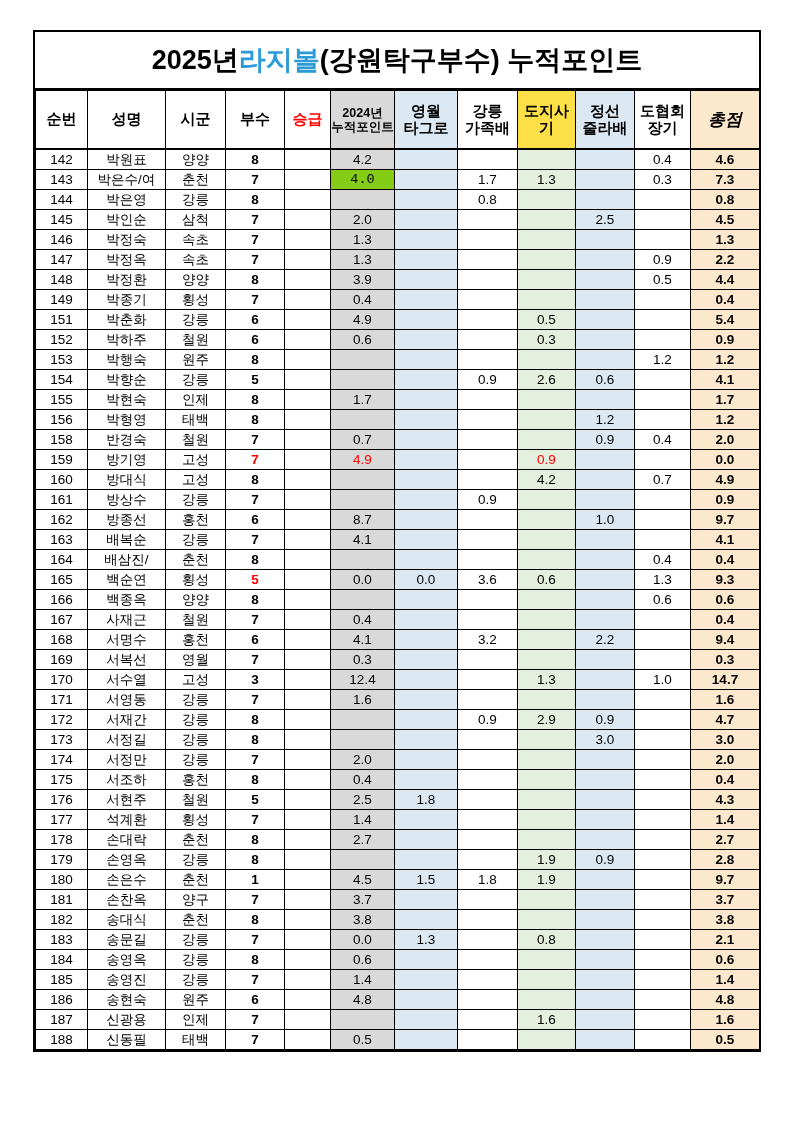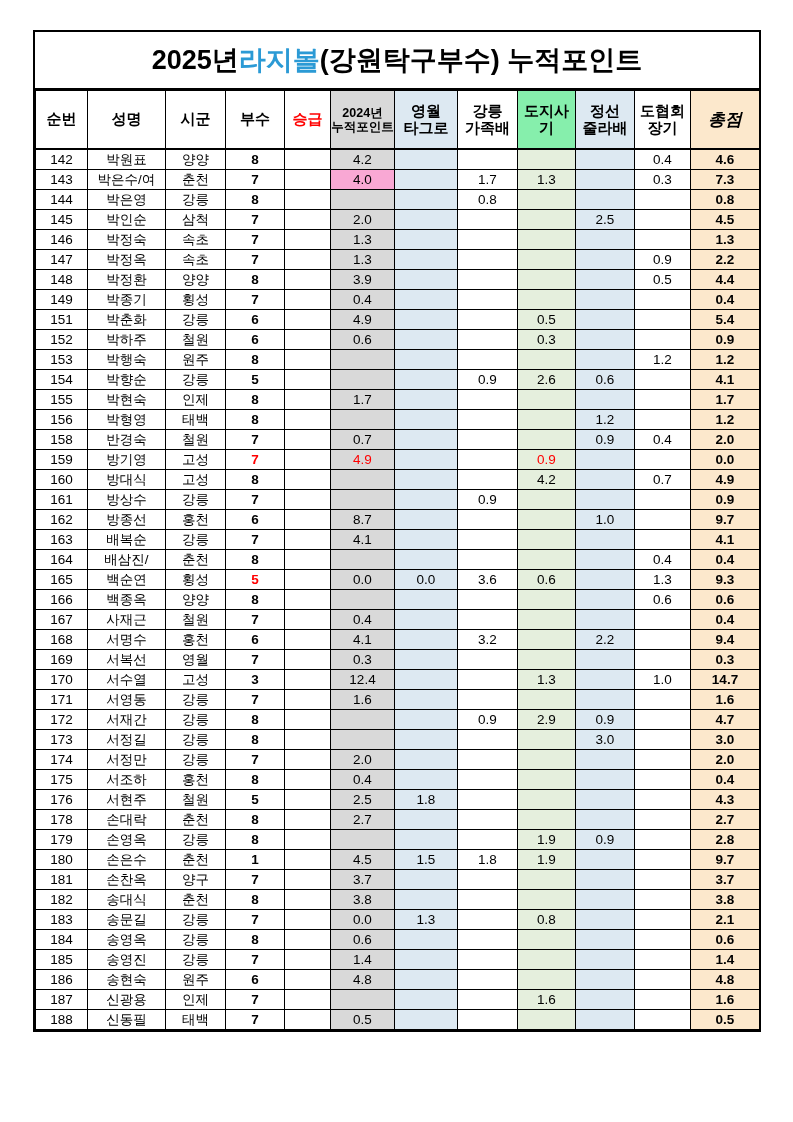--- a/index.html
+++ b/index.html
@@ -70,21 +70,21 @@
             <th><div class="hdr-inner" style="white-space: pre-line;">성명</div></th>
             <th><div class="hdr-inner" style="white-space: pre-line;">시군</div></th>
             <th><div class="hdr-inner" style="white-space: pre-line;">부수</div></th>
             <th style="color: rgb(255, 0, 0);"><div class="hdr-inner" style="white-space: pre-line;">승급</div></th>
             <th style="background: rgb(217, 217, 217); font-size: 12.5px;"><div class="hdr-inner" style="white-space: pre-line;">2024년
 누적포인트</div></th>
             <th style="background: rgb(221, 233, 242);"><div class="hdr-inner" style="white-space: pre-line;">영월
 타그로</div></th>
             <th><div class="hdr-inner" style="white-space: pre-line;">강릉
 가족배</div></th>
-            <th style="background: #86efac;"><div class="hdr-inner" style="white-space: pre-line;">도지사기</div></th>
+            <th style="background: #fde047;"><div class="hdr-inner" style="white-space: pre-line;">도지사기</div></th>
             <th style="background: rgb(221, 233, 242);"><div class="hdr-inner" style="white-space: pre-line;">정선
 줄라배</div></th>
             <th><div class="hdr-inner" style="white-space: pre-line;">도협회
 장기</div></th>
             <th style="background: rgb(252, 232, 204); font-size: 17px;"><div class="hdr-inner" style="white-space: pre-line; font-style: italic;">총점</div></th>
           </tr>
         </thead>
       <tbody>
           <tr>
             <td>142</td>
@@ -99,21 +99,21 @@
             <td style="background: rgb(221, 233, 242);"></td>
             <td>0.4</td>
             <td class="c-bold" style="background: rgb(252, 232, 204);">4.6</td>
           </tr>
           <tr>
             <td>143</td>
             <td class="c-name">박은수/여</td>
             <td class="c-city">춘천</td>
             <td class="c-bold">7</td>
             <td></td>
-            <td style="background: #f9a8d4;">4.0</td>
+            <td style="background: #84cc16; font-family: Liberation Mono, monospace;">4.0</td>
             <td style="background: rgb(221, 233, 242);"></td>
             <td>1.7</td>
             <td style="background: rgb(229, 239, 221);">1.3</td>
             <td style="background: rgb(221, 233, 242);"></td>
             <td>0.3</td>
             <td class="c-bold" style="background: rgb(252, 232, 204);">7.3</td>
           </tr>
           <tr>
             <td>144</td>
             <td class="c-name">박은영</td>
@@ -540,20 +540,34 @@
             <td class="c-city">철원</td>
             <td class="c-bold">5</td>
             <td></td>
             <td style="background: rgb(217, 217, 217);">2.5</td>
             <td style="background: rgb(221, 233, 242);">1.8</td>
             <td></td>
             <td style="background: rgb(229, 239, 221);"></td>
             <td style="background: rgb(221, 233, 242);"></td>
             <td></td>
             <td class="c-bold" style="background: rgb(252, 232, 204);">4.3</td>
+          </tr>
+          <tr>
+            <td>177</td>
+            <td class="c-name">석계환</td>
+            <td class="c-city">횡성</td>
+            <td class="c-bold">7</td>
+            <td></td>
+            <td style="background: rgb(217, 217, 217);">1.4</td>
+            <td style="background: rgb(221, 233, 242);"></td>
+            <td></td>
+            <td style="background: rgb(229, 239, 221);"></td>
+            <td style="background: rgb(221, 233, 242);"></td>
+            <td></td>
+            <td class="c-bold" style="background: rgb(252, 232, 204);">1.4</td>
           </tr>
           <tr>
             <td>178</td>
             <td class="c-name">손대락</td>
             <td class="c-city">춘천</td>
             <td class="c-bold">8</td>
             <td></td>
             <td style="background: rgb(217, 217, 217);">2.7</td>
             <td style="background: rgb(221, 233, 242);"></td>
             <td></td>

